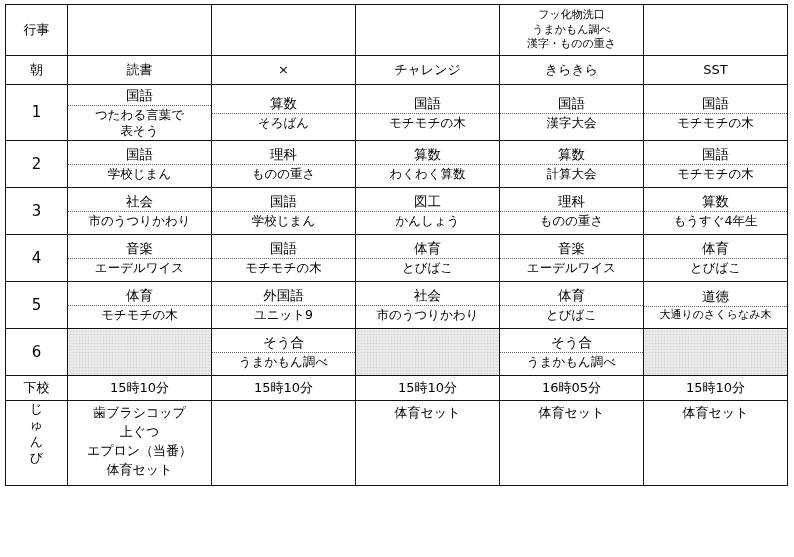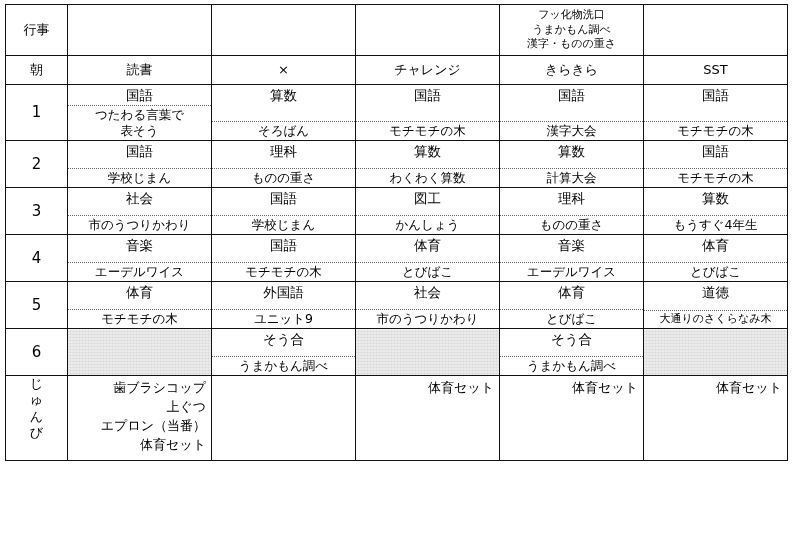--- a/index.html
+++ b/index.html
@@ -48,21 +48,21 @@
   }
   td.rowlabel.small {
     font-size: 13px;
   }
   td.rowlabel.num {
     font-size: 15px;
   }
   .two-line {
     display: flex;
     flex-direction: column;
-    justify-content: space-between;
+    justify-content: center;
     height: 100%;
   }
   .subject {
     display: block;
     padding: 2px 1px 1px 1px;
     font-size: 13.5px;
   }
   .detail {
     display: block;
     padding: 1px 1px 2px 1px;
@@ -93,21 +93,21 @@
       repeating-linear-gradient(0deg, rgba(255,255,255,0.65) 0px, rgba(255,255,255,0.65) 1px, rgba(0,0,0,0) 1px, rgba(0,0,0,0) 3px),
       repeating-linear-gradient(90deg, rgba(255,255,255,0.5) 0px, rgba(255,255,255,0.5) 1px, rgba(0,0,0,0) 1px, rgba(0,0,0,0) 3px);
   }
 
   
   tr.gekou td { height: 24px; font-size: 13px; }
 
   
   tr.junbi td { height: 78px; vertical-align: top; }
   tr.junbi td.prep {
-    text-align: right;
+    text-align: center;
     padding: 3px 5px;
     font-size: 13px;
     line-height: 1.45;
     margin-left: 44px;
   }
   .prep span { display: block; }
   td.vlabel {
     font-size: 13px;
     line-height: 1.2;
   }
@@ -335,20 +335,28 @@
         <td class="hatch"></td>
         <td>
             <span class="two-line">
               <span class="subject">そう合</span>
               <span class="detail">うまかもん調べ</span>
             </span>
           </td>
         <td class="hatch"></td>
       </tr>
 
+      <tr class="gekou">
+        <td class="rowlabel small">下校</td>
+        <td>15時10分</td>
+        <td>15時10分</td>
+        <td>15時10分</td>
+        <td>16時05分</td>
+        <td>15時10分</td>
+      </tr>
 
       <tr class="junbi">
         <td class="vlabel">
           <span class="vlabel-inner">
             <span>じ</span>
             <span>ゅ</span>
             <span>ん</span>
             <span>び</span>
           </span>
         </td>

